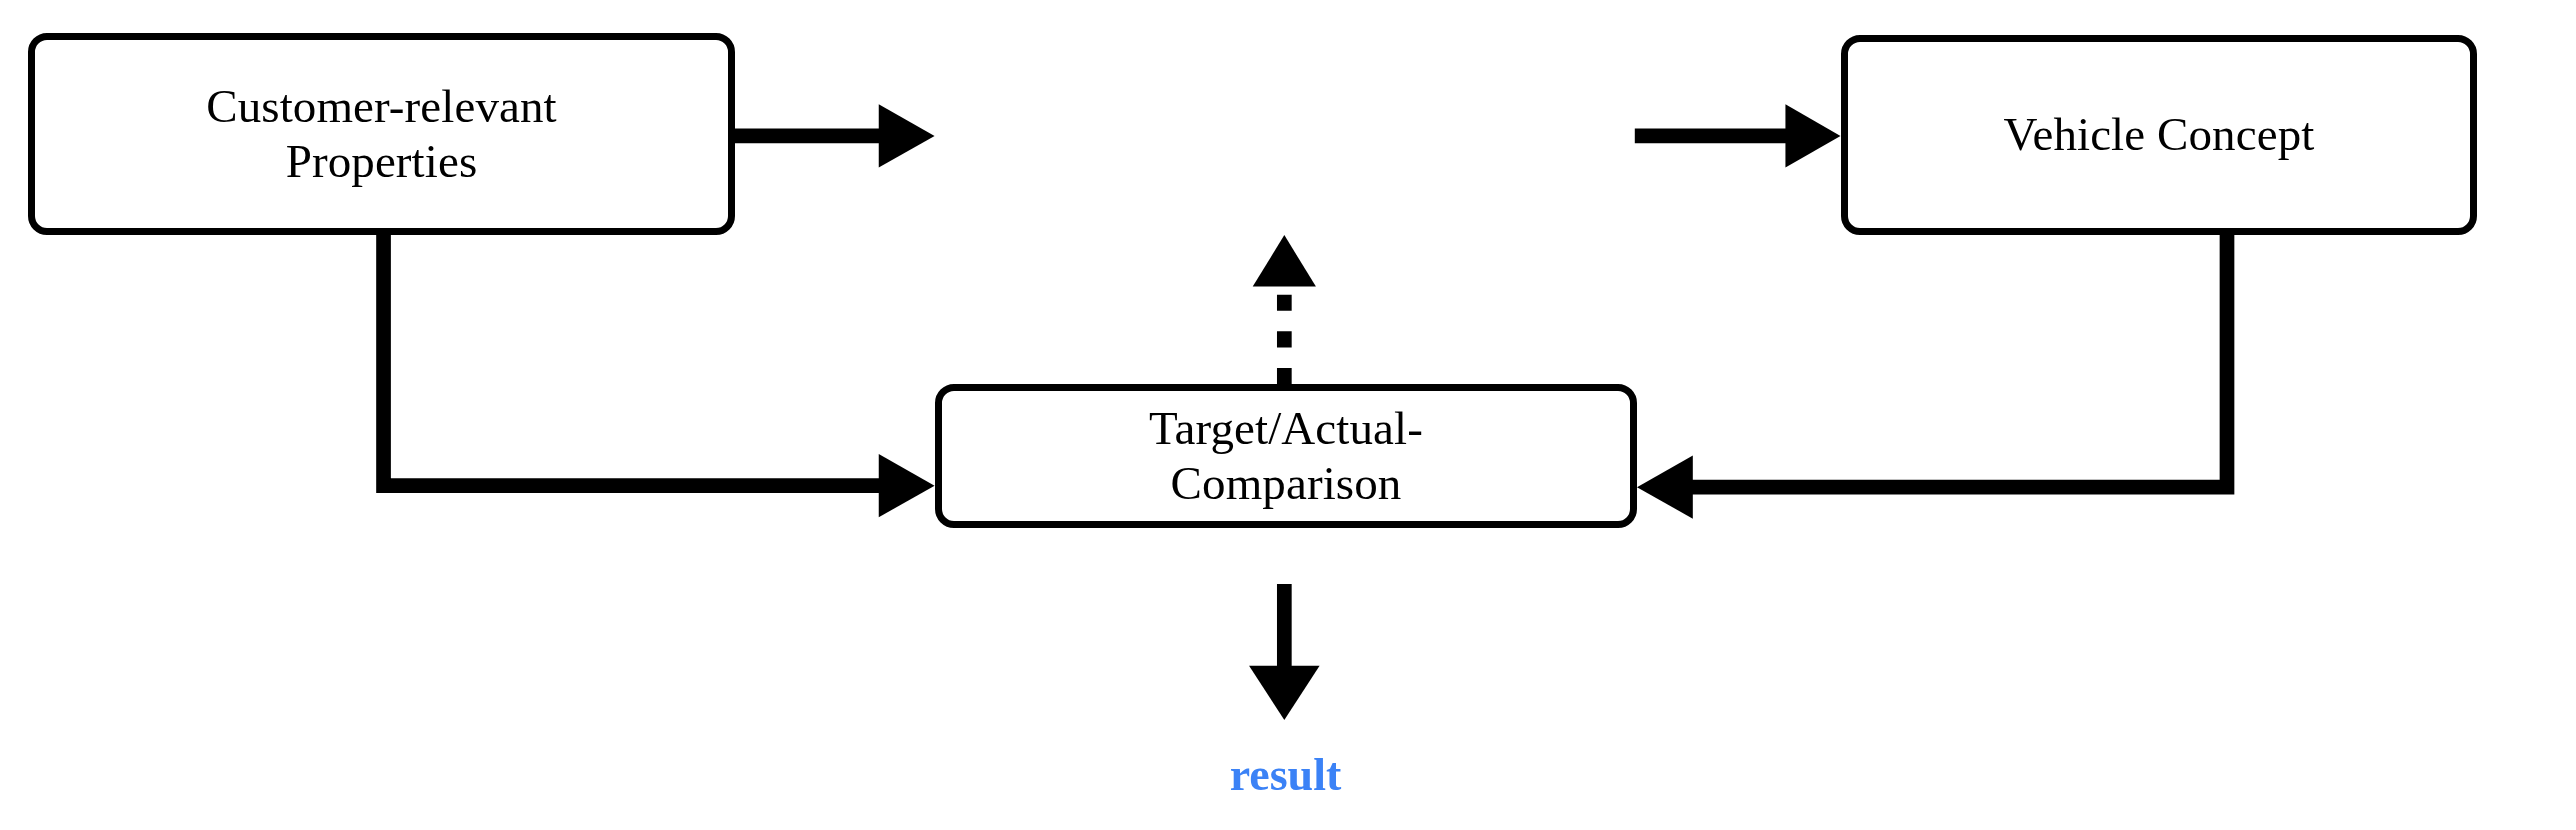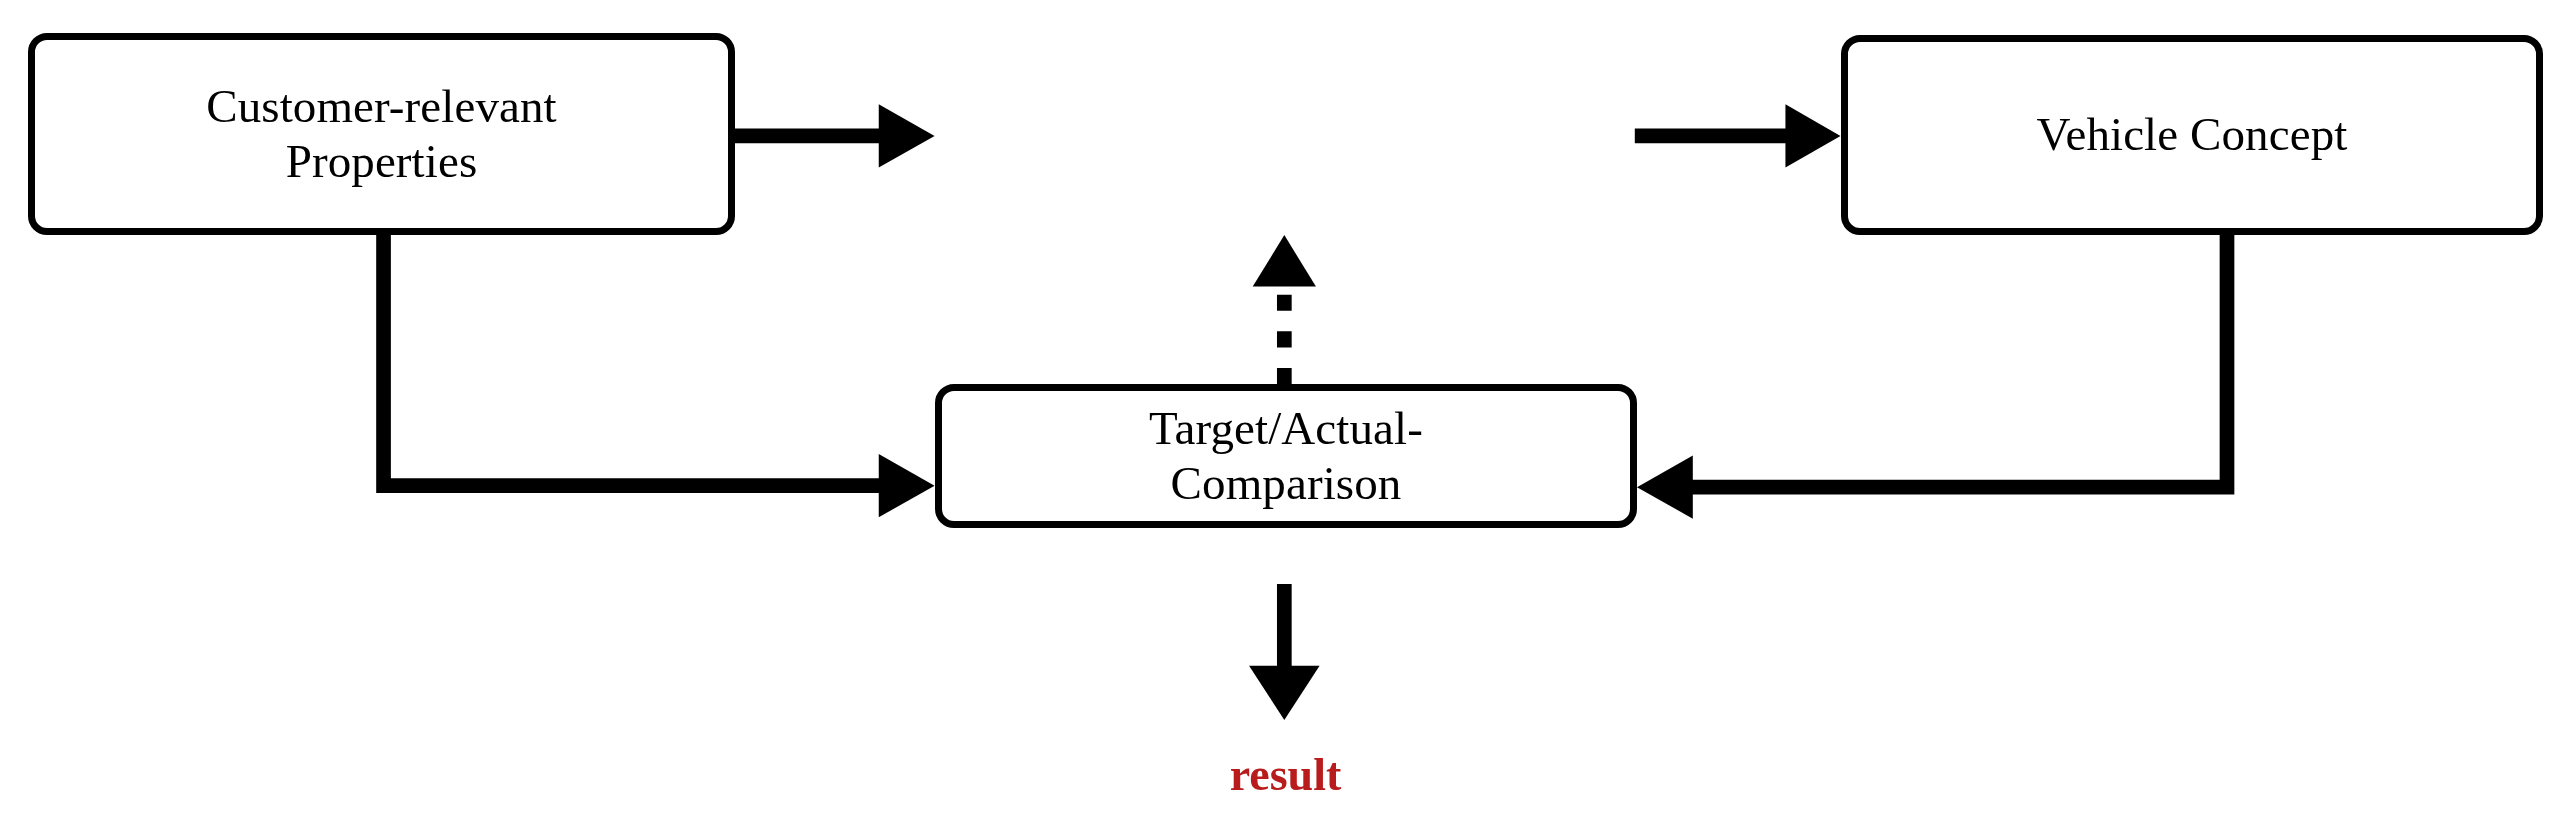--- a/index.html
+++ b/index.html
@@ -45,35 +45,35 @@
     padding: 0 13.2px;
     white-space: pre-line;
   }
   #node-customer-properties {
     left: 28px;  top: 33px;  width: 707px;  height: 202px;
   }
   #node-technical-characteristics {
     left: 935px; top: 35px; width: 700px; height: 201px;
   }
   #node-vehicle-concept {
-    left: 1841px; top: 35px; width: 702px; height: 200px;
+    left: 1841px; top: 35px; width: 636px; height: 200px;
   }
   #node-target-actual-comparison {
     left: 935px; top: 384px; width: 702px; height: 144px;
   }
   .result-label {
     position: absolute;
     left: 1146px;
     top: 748px;
     width: 279px;
     text-align: center;
     font-family: "Liberation Serif", "DejaVu Serif", serif;
     font-size: 46px;
     font-weight: bold;
-    color: #b91c1c;
+    color: #3b82f6;
   }
 </style>
 </head>
 <body>
 
 <div id="diagram-root">
 
   <svg id="diagram-svg" viewBox="0 0 3506 1131" xmlns="http://www.w3.org/2000/svg">
 
     <g>

